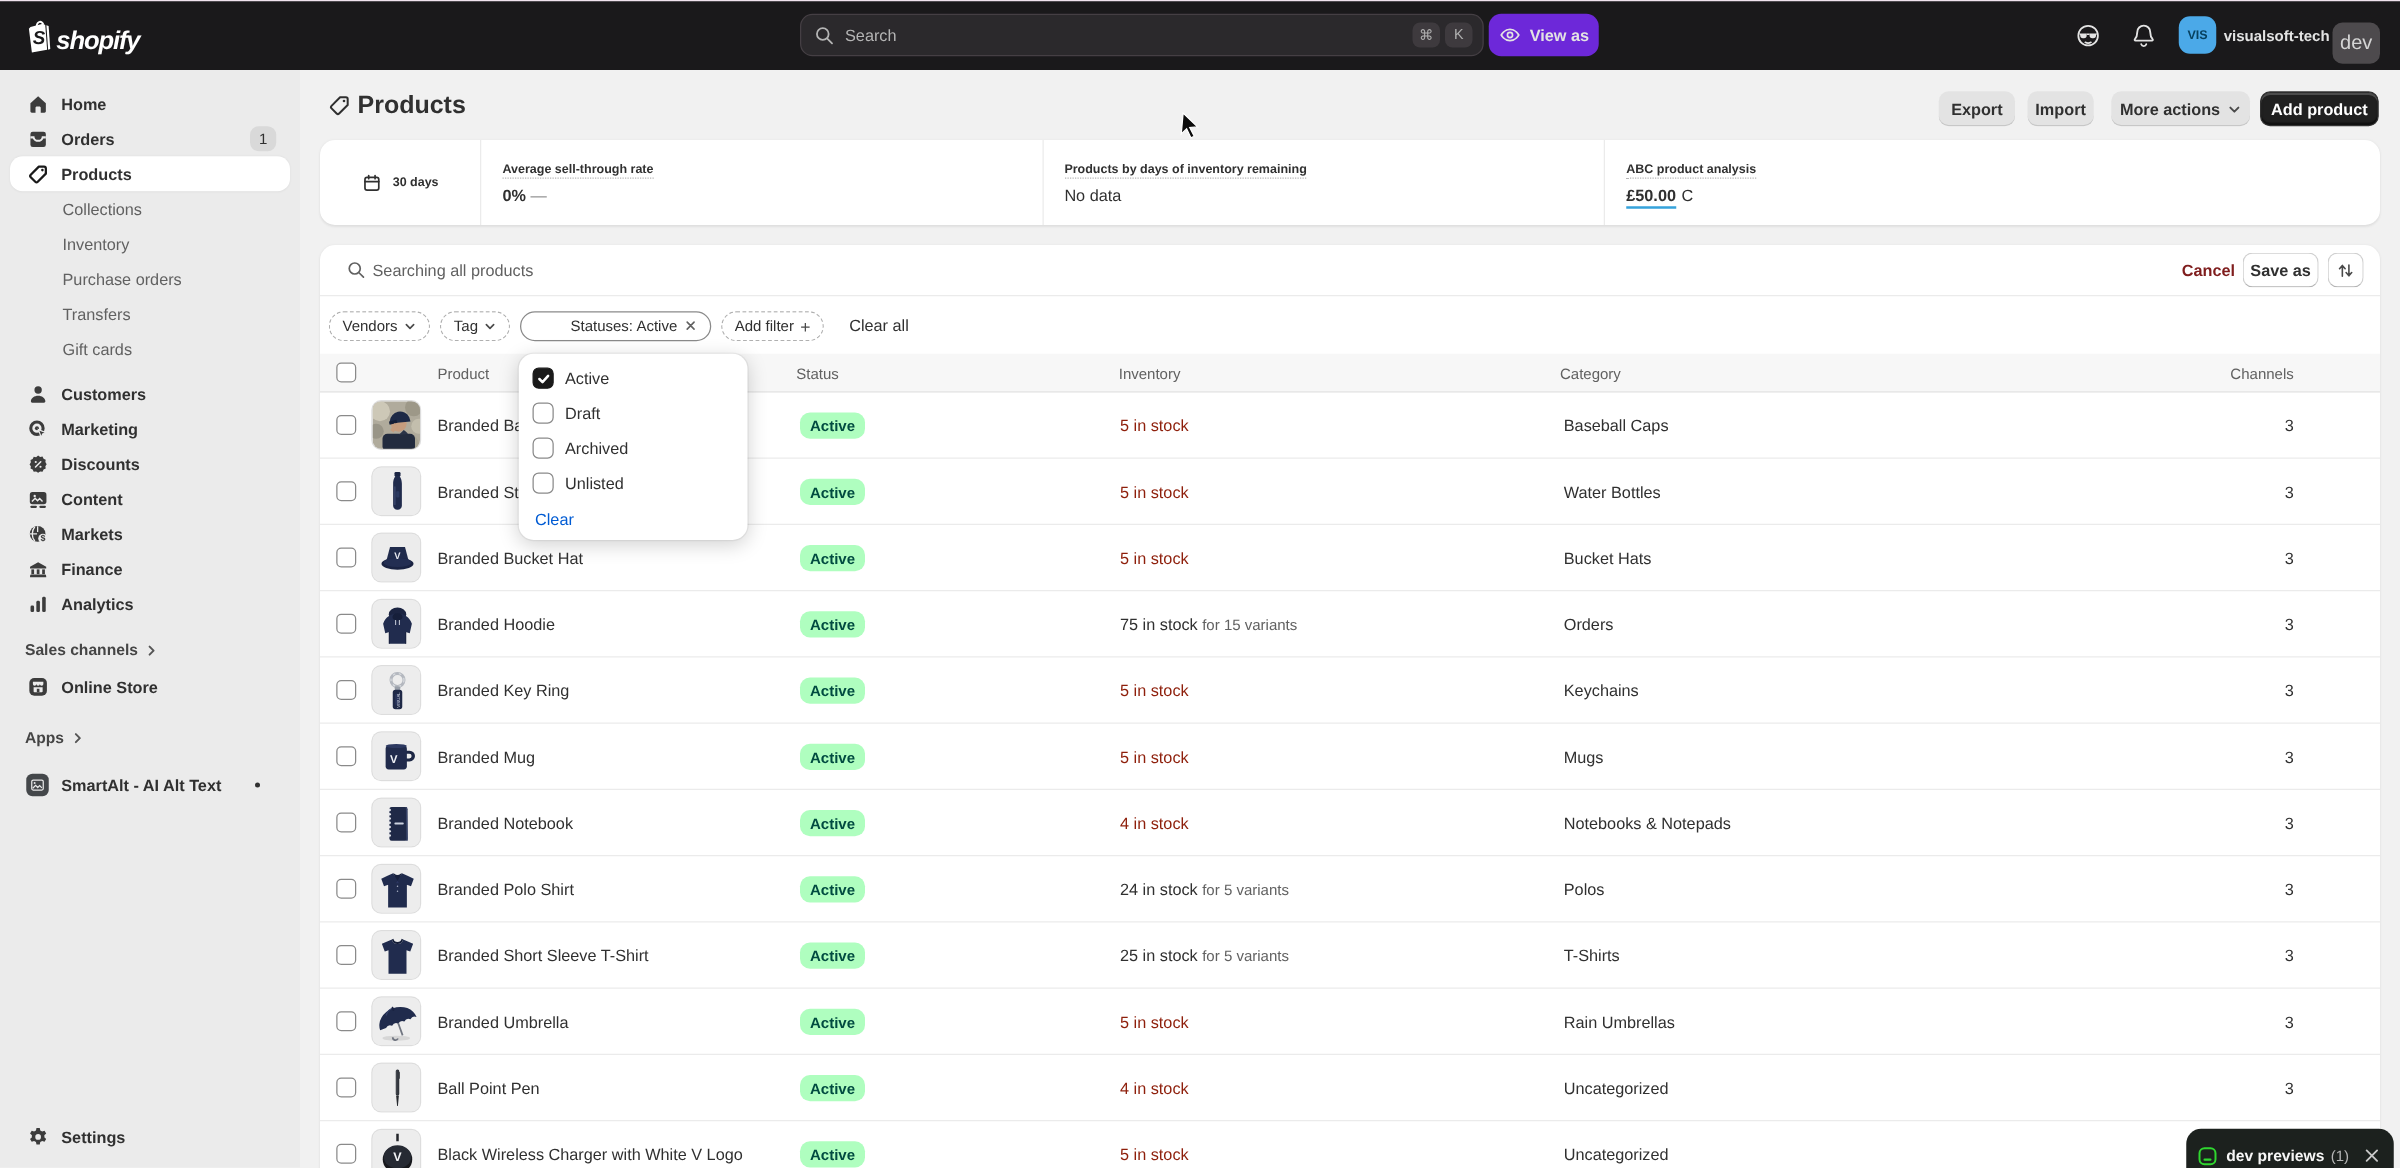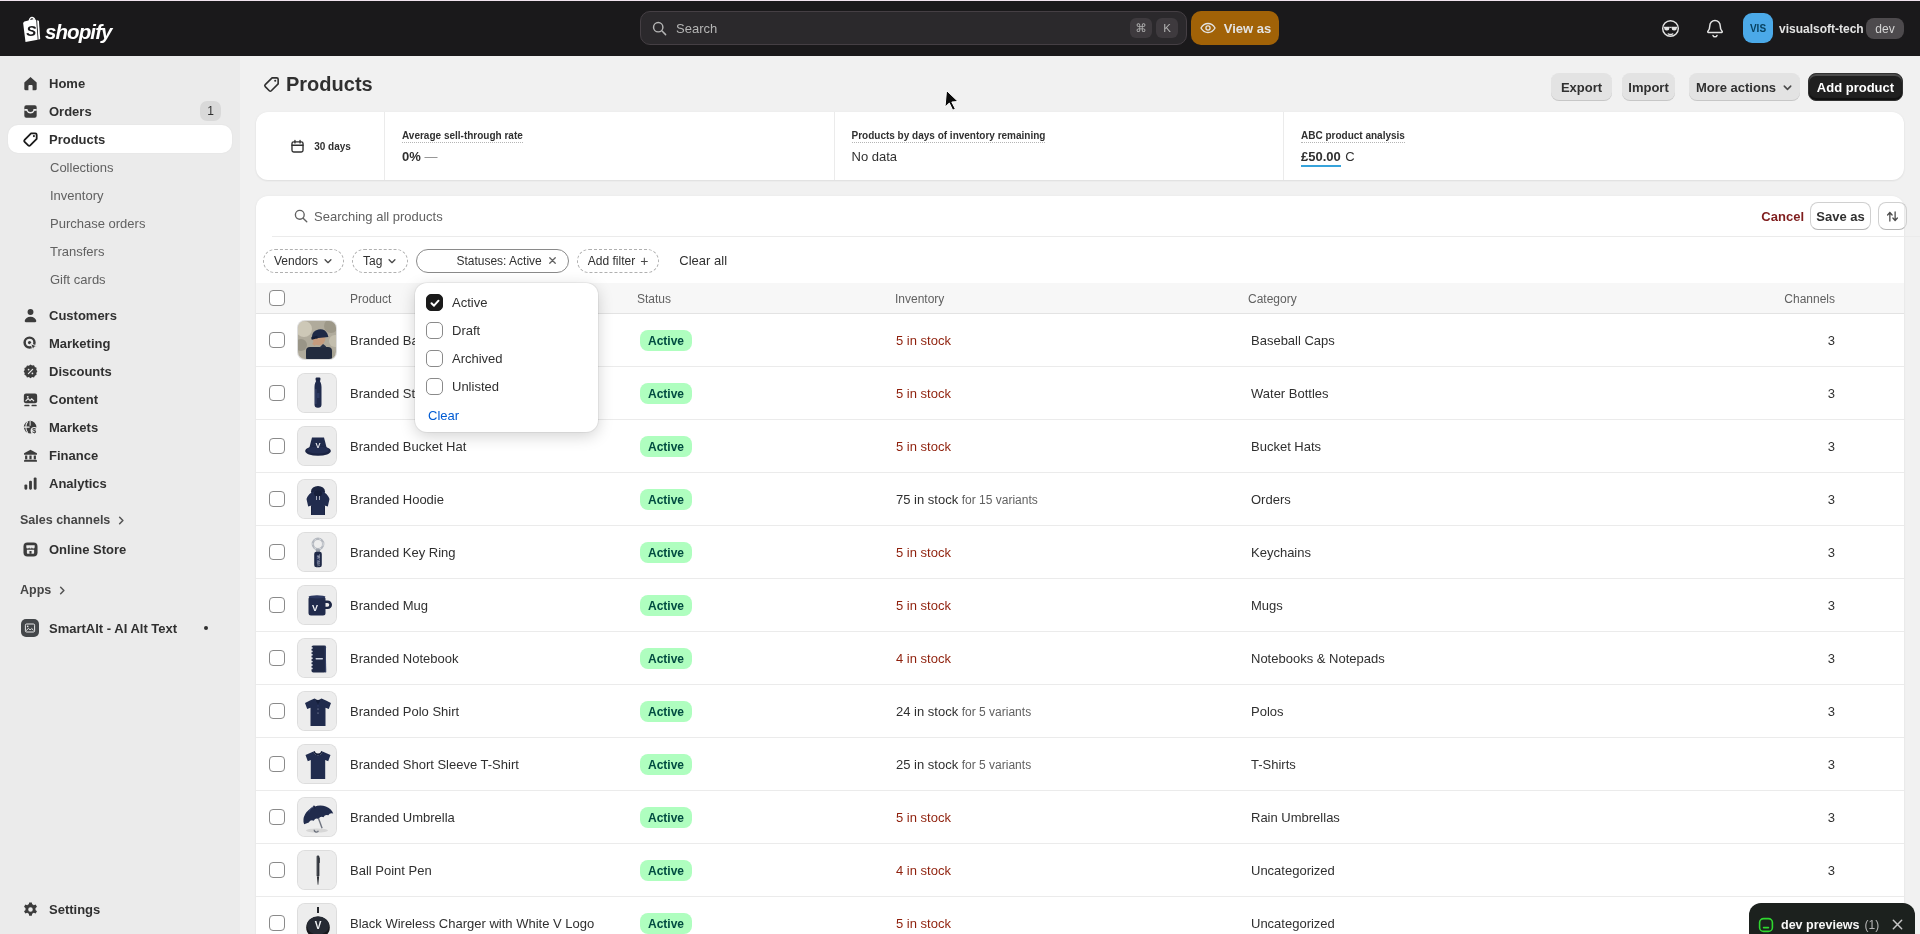--- a/index.html
+++ b/index.html
@@ -4,24 +4,24 @@
 <style>
   * { margin:0; padding:0; box-sizing:border-box; }
   html,body { width:1920px; height:934px; overflow:hidden; font-family:"Liberation Sans", sans-serif; background:#f1f1f1; }
   .abs { position:absolute; }
 
   
   #topbar { position:absolute; left:0; top:0; width:1920px; height:56px; background:#1a191b; }
   #topline { position:absolute; left:0; top:0; width:1920px; height:1px; background:#f0e3ee; z-index:5; }
   #searchbox { position:absolute; left:640px; top:11px; width:547px; height:34px; background:#2b292c; border:1px solid #453f44; border-radius:10px; display:flex; align-items:center; color:#b5b5b5; font-size:13px; }
   #searchbox .kbd { width:22px; height:20px; background:#3e3a3e; border-radius:6px; color:#b0b0b0; font-size:11.5px; display:flex; align-items:center; justify-content:center; }
-  #viewas { position:absolute; left:1191px; top:11px; width:88px; height:34px; background:#a16207; border-radius:10px; display:flex; align-items:center; justify-content:center; gap:7px; color:#e3e3e3; font-size:13px; font-weight:700; }
+  #viewas { position:absolute; left:1191px; top:11px; width:88px; height:34px; background:#6d28d9; border-radius:10px; display:flex; align-items:center; justify-content:center; gap:7px; color:#e3e3e3; font-size:13px; font-weight:700; }
   #avatar { position:absolute; left:1743px; top:13px; width:30px; height:30px; border-radius:9px; background:#4ba9e8; color:#07415f; font-size:10px; font-weight:700; display:flex; align-items:center; justify-content:center; }
   #shopname { position:absolute; left:1779px; top:22px; color:#e3e3e3; font-size:12px; font-weight:700; }
-  #devbadge { position:absolute; left:1866px; top:18px; width:38px; height:21px; background:#4d4a4d; border-radius:8px; color:#d5d5d5; font-size:12px; display:flex; align-items:center; justify-content:center; }
+  #devbadge { position:absolute; left:1866px; top:18px; width:38px; height:33px; background:#4d4a4d; border-radius:8px; color:#d5d5d5; font-size:16px; display:flex; align-items:center; justify-content:center; }
 
   
   #sidebar { position:absolute; left:0; top:56px; width:240px; height:878px; background:#ebebeb; }
   .nav { position:absolute; left:8px; width:224px; height:28px; border-radius:10px; display:flex; align-items:center; font-size:13px; color:#303030; font-weight:700; }
   .nav .ic { width:20px; margin-left:12px; margin-right:9px; display:flex; justify-content:center; }
   .nav.sel { background:#ffffff; box-shadow:0 0 2px rgba(0,0,0,.06); font-weight:700; }
   .nav.sub { padding-left:42px; color:#616161; font-weight:400; }
   .navlabel { position:absolute; left:20px; font-size:12.5px; color:#454545; font-weight:700; display:flex; align-items:center; gap:6px; }
   .badge1 { position:absolute; right:11px; top:4px; min-width:21px; height:20px; background:#d9d9d9; border-radius:7px; font-size:12px; font-weight:400; color:#303030; display:flex; align-items:center; justify-content:center; }
 
@@ -30,21 +30,21 @@
   #pagetitle { position:absolute; left:22px; top:17px; display:flex; align-items:center; gap:5px; font-size:20px; font-weight:700; color:#303030; }
   .topbtn { position:absolute; top:17px; height:28px; background:#e3e3e3; border-radius:8px; font-size:13px; font-weight:700; color:#303030; display:flex; align-items:center; justify-content:center; box-shadow:0 -1px 0 rgba(0,0,0,.12) inset; }
 
   
   #stats { position:absolute; left:16px; top:56px; width:1648px; height:68px; background:#fff; border-radius:12px; box-shadow:0 1px 2px rgba(26,26,26,.07), 0 0 3px rgba(0,0,0,.04); display:flex; }
   .statdiv { width:1px; background:#ebebeb; margin:0; }
   .stattitle { font-size:10px; font-weight:700; color:#303030; display:inline-block; border-bottom:1.5px dotted #b5b5b5; padding-bottom:1px; }
 
   
   #card { position:absolute; left:16px; top:140px; width:1648px; height:800px; background:#fff; border-radius:12px; box-shadow:0 1px 2px rgba(26,26,26,.07), 0 0 3px rgba(0,0,0,.04); }
-  #searchrow { position:absolute; left:0; top:0; width:100%; height:41px; border-bottom:1px solid #ebebeb; display:flex; align-items:center;margin-left:16px; }
+  #searchrow { position:absolute; left:0; top:0; width:100%; height:41px; border-bottom:1px solid #ebebeb; display:flex; align-items:center; }
   #filterrow { position:absolute; left:0; top:42px; width:100%; height:45px; display:flex; align-items:center; }
   .chip { height:24px; border:1px dashed #b0b0b0; border-radius:12px; display:flex; align-items:center; font-size:12px; color:#303030; padding:0 10px; margin-right:8px; gap:5px; }
   .chip.solid { border-style:solid; border-color:#8a8a8a;padding-left:39px; }
 
   
   #thead { position:absolute; left:0; top:87px; width:100%; height:31px; background:#f7f7f7; border-bottom:1px solid #e3e3e3; font-size:12px; color:#616161; font-weight:500; }
   #thead span { position:absolute; top:9px; }
   .row { position:absolute; left:0; width:100%; height:53px; border-bottom:1px solid #ebebeb; font-size:13px; color:#303030; }
   .cb { position:absolute; width:16px; height:16px; border:1.5px solid #8a8a8a; border-radius:4px; background:#fff; }
   .thumb { position:absolute; left:41px; top:6px; width:40px; height:40px; border-radius:8px; border:1px solid rgba(0,0,0,.08); overflow:hidden; background:#f0f0f0; }

